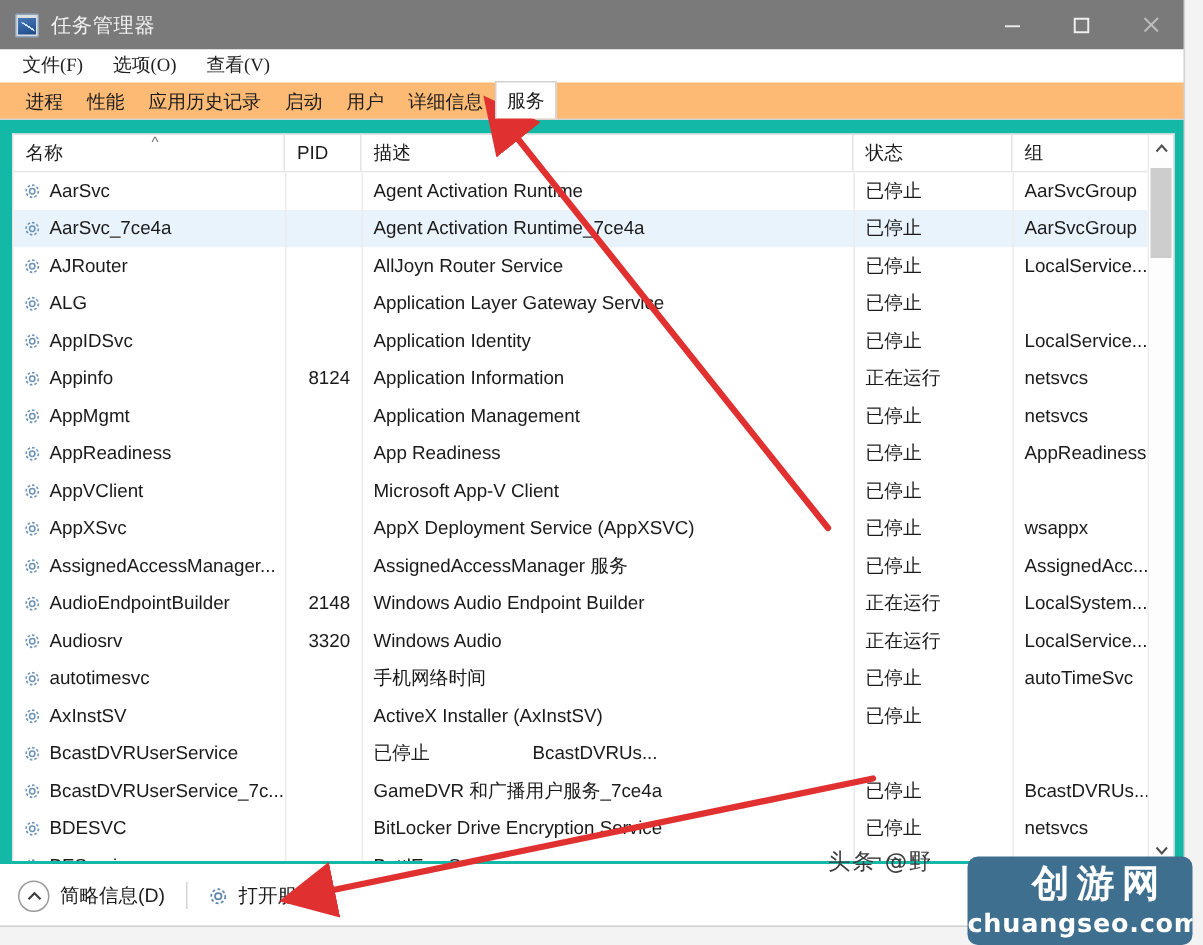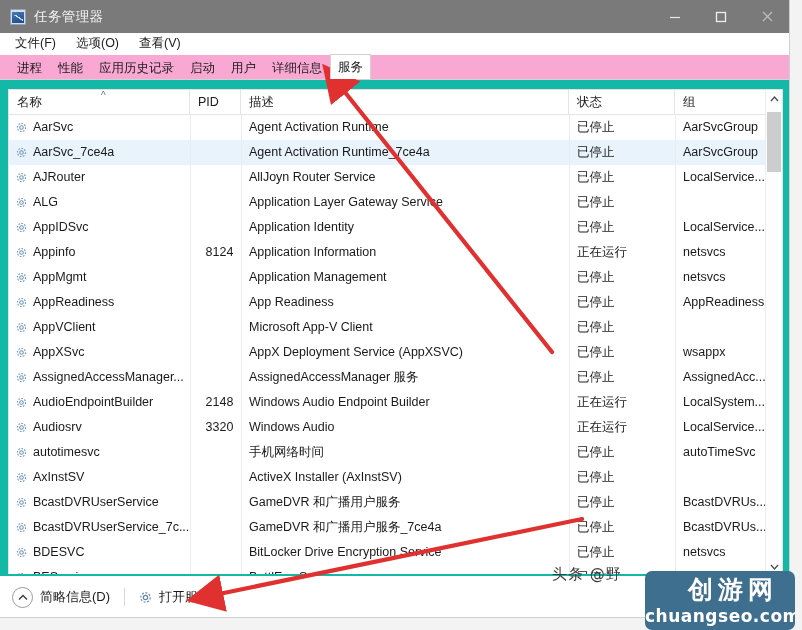--- a/index.html
+++ b/index.html
@@ -75,35 +75,36 @@
   
   #menubar {
     position: absolute;
     left: 0; top: 33px;
     width: 790px; height: 22px;
     background: #ffffff;
     display: flex;
     align-items: center;
     padding-left: 9px;
     box-sizing: border-box;
+    font-family: Liberation Serif, serif;
   }
   .menu-item {
     font-size: 12.5px;
     color: #202020;
     padding: 1px 8px 2px 6px;
     margin-right: 6px;
     white-space: nowrap;
   }
 
   
   #tabstrip {
     position: absolute;
     left: 0; top: 55px;
     width: 790px; height: 25px;
-    background: #f9a8d4;
+    background: #fdba74;
     border-bottom: 1px solid #d2d2d2;
     box-sizing: border-box;
     display: flex;
     align-items: flex-end;
     padding-left: 9px;
   }
   .tab {
     font-size: 12.5px;
     color: #1c1c1c;
     height: 24px;
@@ -685,21 +686,20 @@
                 <svg width="13" height="13" viewBox="0 0 16 16">
                   <g fill="none" stroke="#6d93b8" stroke-width="1.3">
                     <circle cx="8" cy="8" r="2.2"></circle>
                     <circle cx="8" cy="8" r="5" stroke-dasharray="2.1 1.7"></circle>
                   </g>
                 </svg>
               </span>
               <span>BcastDVRUserService</span>
             </div>
             <div class="cell col-pid pid"></div>
-            <div class="cell col-desc">GameDVR 和广播用户服务</div>
             <div class="cell col-state">已停止</div>
             <div class="cell col-group">BcastDVRUs...</div>
           </div>
           <div class="row">
             <div class="cell col-name name">
               <span class="gear">
                 <svg width="13" height="13" viewBox="0 0 16 16">
                   <g fill="none" stroke="#6d93b8" stroke-width="1.3">
                     <circle cx="8" cy="8" r="2.2"></circle>
                     <circle cx="8" cy="8" r="5" stroke-dasharray="2.1 1.7"></circle>

